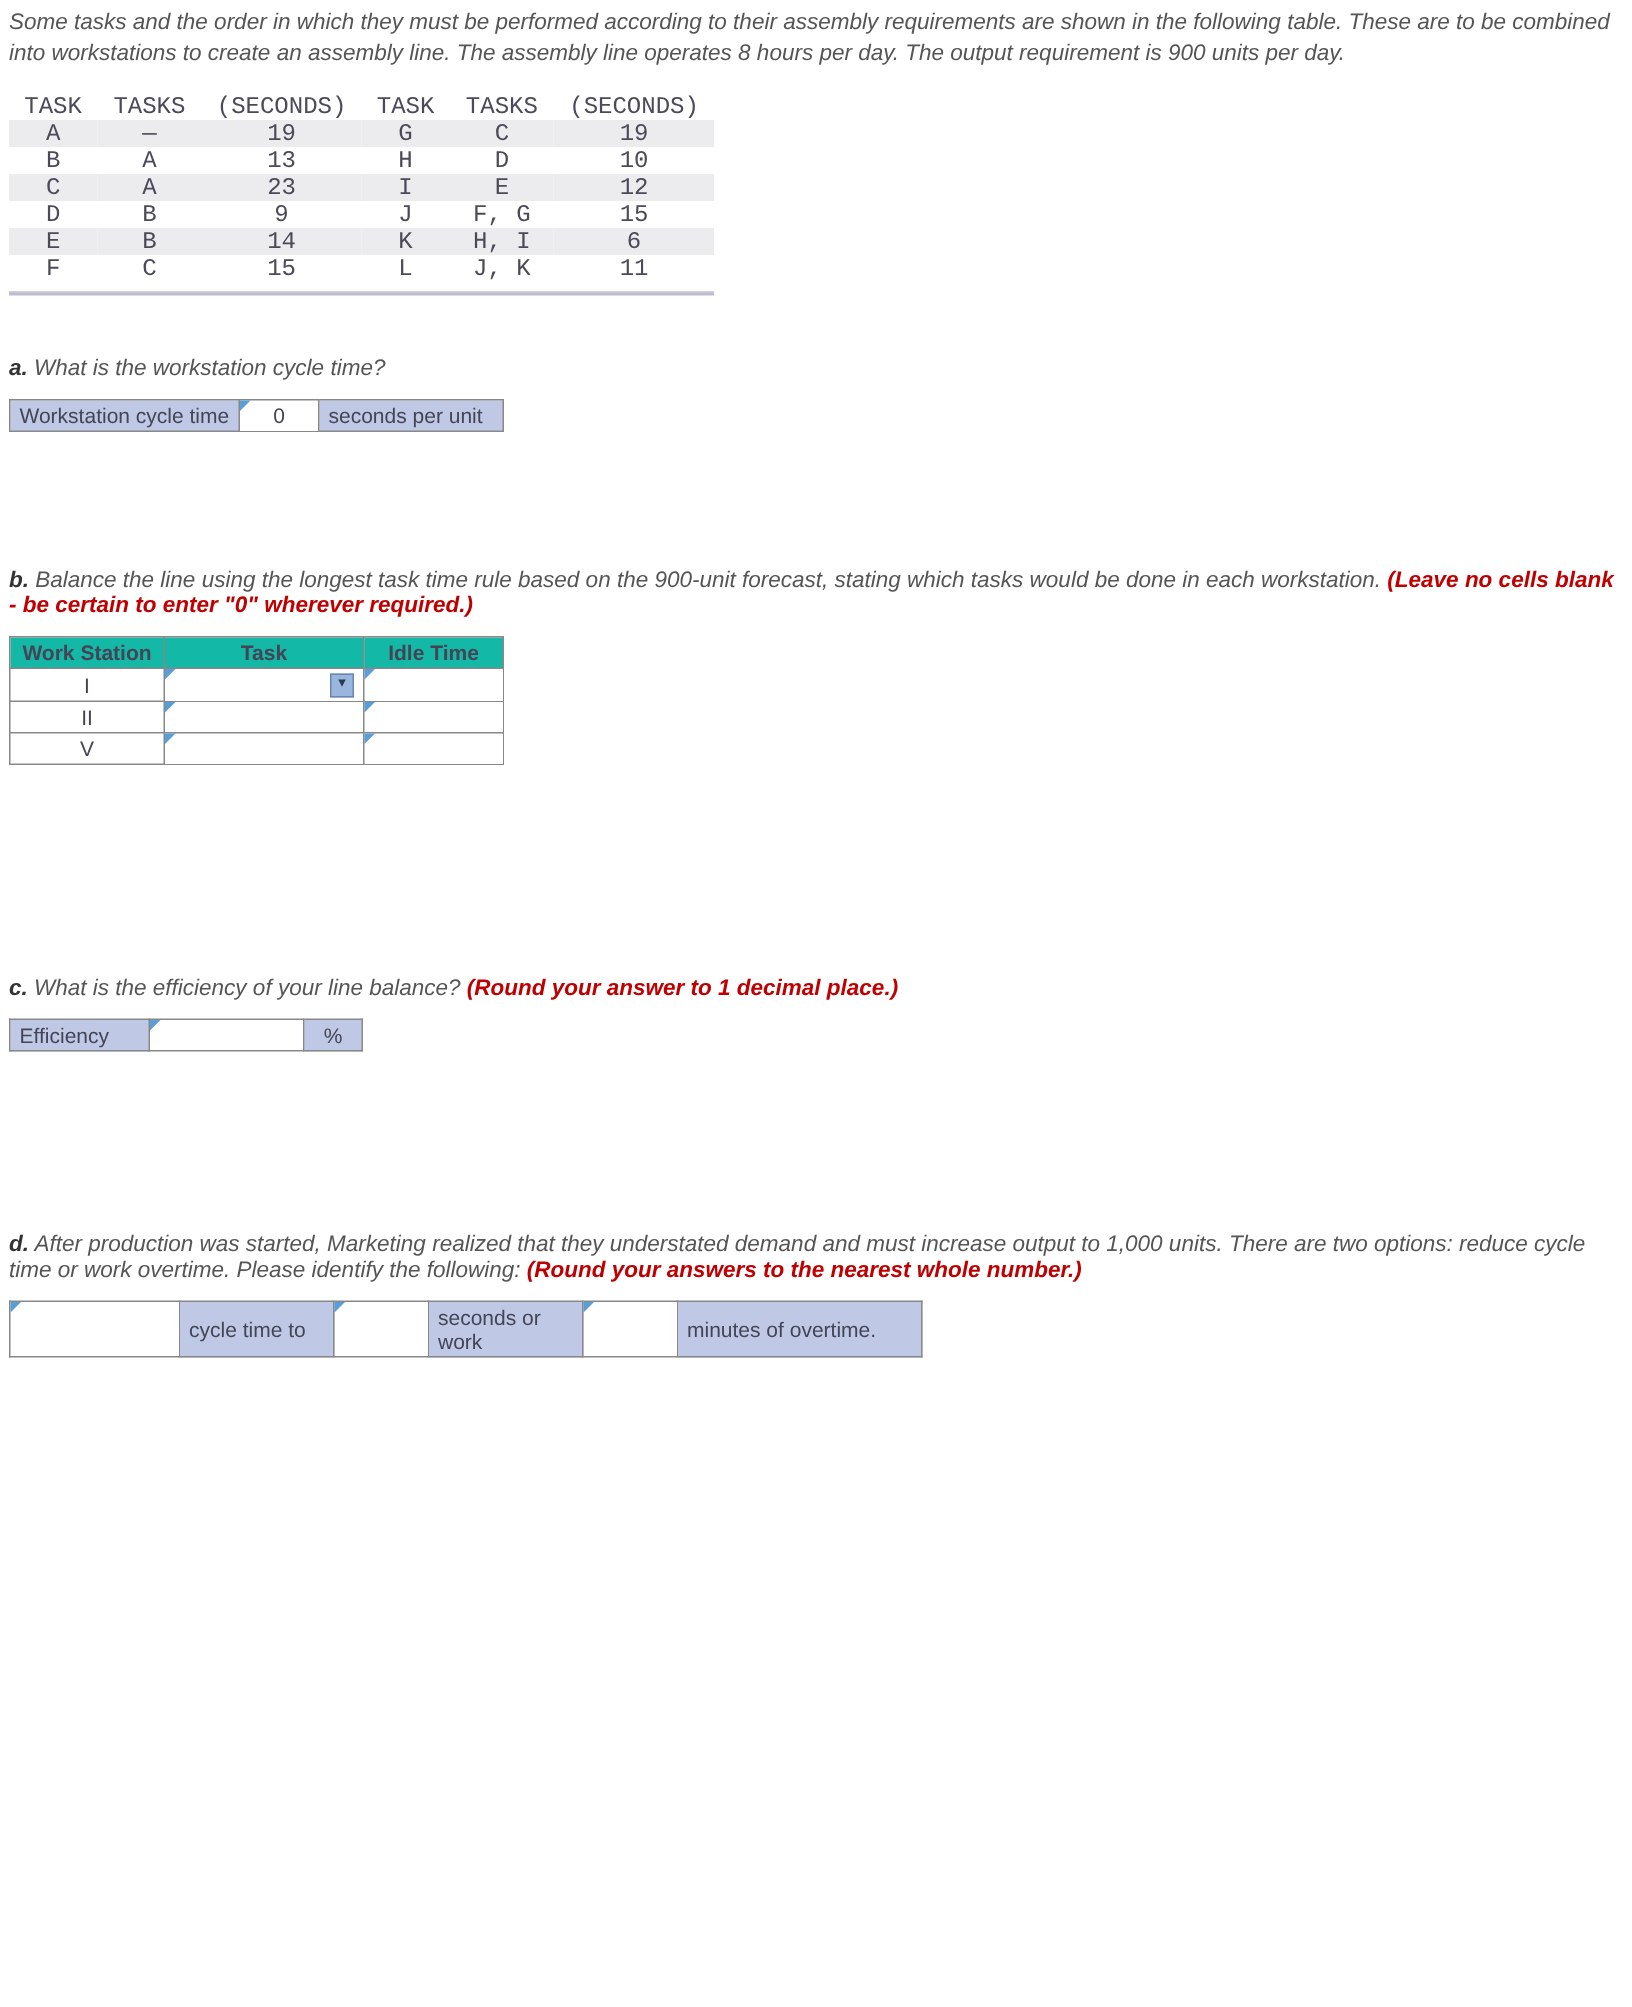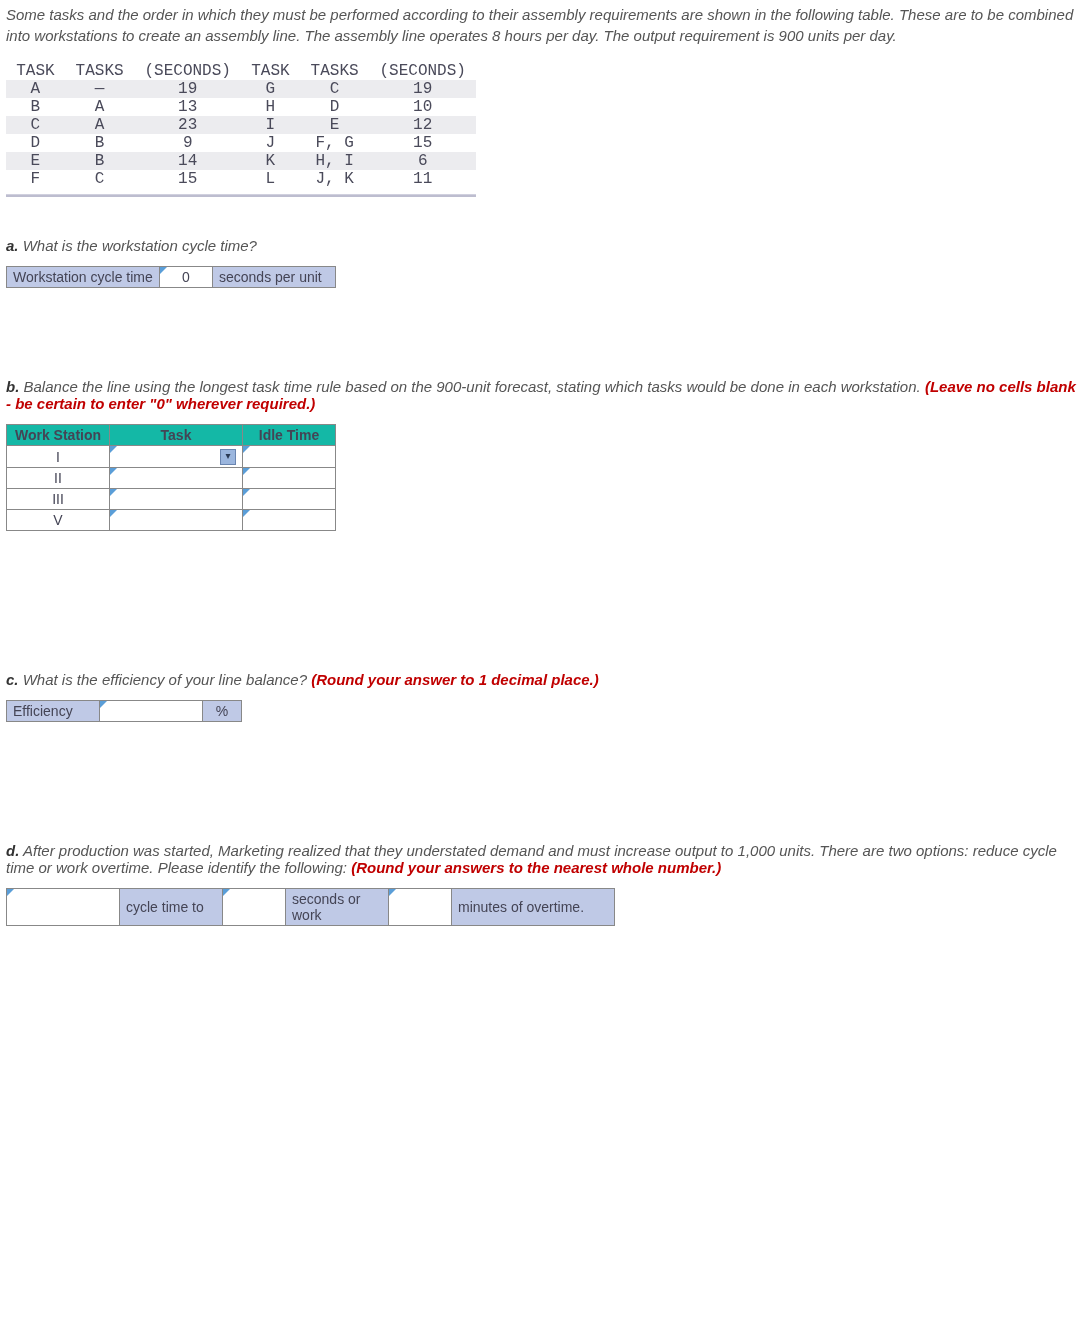--- a/index.html
+++ b/index.html
@@ -151,29 +151,20 @@
   <tr>
     <td class="center">II</td>
     <td class="valcell">
           <span class="tick"></span>
         </td>
     <td class="valcell">
           <span class="tick"></span>
         </td>
   </tr>
   <tr>
-    <td class="center">III</td>
-    <td class="valcell">
-          <span class="tick"></span>
-        </td>
-    <td class="valcell">
-          <span class="tick"></span>
-        </td>
-  </tr>
-  <tr>
     <td class="center">V</td>
     <td class="valcell">
           <span class="tick"></span>
         </td>
     <td class="valcell">
           <span class="tick"></span>
         </td>
   </tr>
 </tbody>
   </table>

